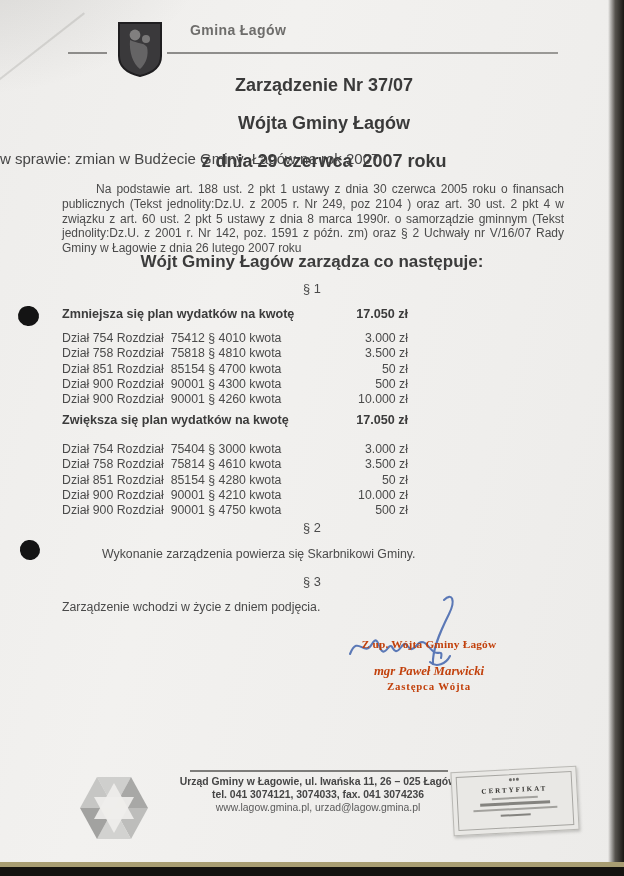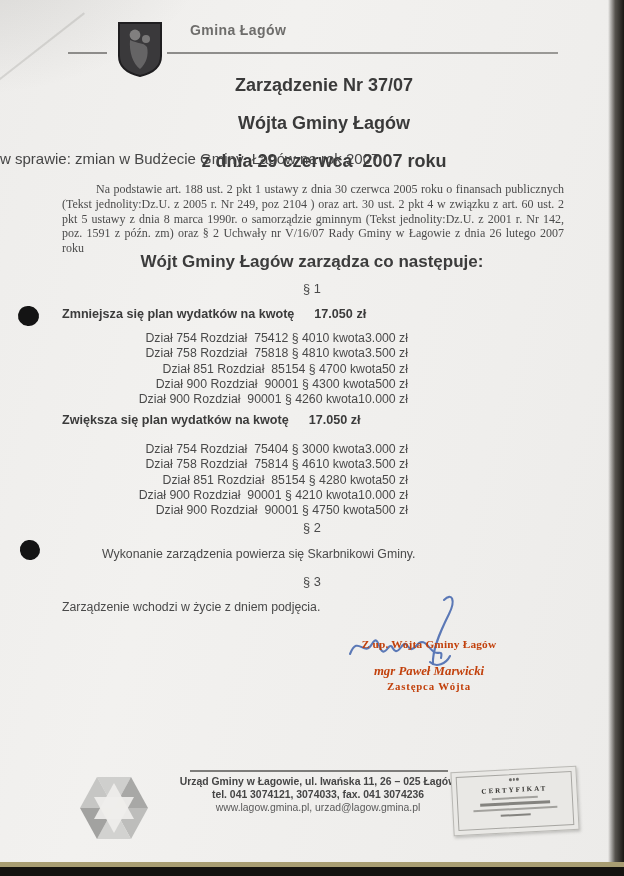--- a/index.html
+++ b/index.html
@@ -35,32 +35,32 @@
   .rule{position:absolute;height:2px;background:#8d8c8a;}
   .rule.left{left:68px;top:52px;width:39px;}
   .rule.right{left:167px;top:52px;width:391px;background:linear-gradient(to right,#8d8c8a,#9a9996);}
 
   .title{position:absolute;left:0;width:624px;top:76px;text-align:center;
     font-size:18px;font-weight:bold;color:#3a3a3a;line-height:19px;white-space:pre-wrap;padding-left:12px;}
   .subject{position:absolute;left:0;width:508px;top:150px;
     font-size:15px;color:#464646;white-space:pre-wrap;}
 
   .legal{position:absolute;left:62px;width:502px;top:182px;
-    font-size:12px;line-height:14.8px;color:#4b4b4b;text-align:justify;text-indent:34px;font-family:Liberation Serif, serif;}
+    font-size:12px;line-height:14.8px;color:#4b4b4b;text-align:justify;text-indent:34px;}
   .intro{position:absolute;left:0;width:624px;top:252px;text-align:center;
     font-size:17px;font-weight:bold;color:#3c3c3c;}
 
   .para-head{position:absolute;left:0;width:624px;text-align:center;
     font-size:12.8px;color:#4a4a4a;}
   .ph1{top:281px;} .ph2{top:520px;} .ph3{top:574px;}
 
   .budget{position:absolute;left:62px;width:346px;color:#4a4a4a;}
-  .budget-row{display:flex;justify-content:flex-end;font-size:12.3px;line-height:15.3px;}
+  .budget-row{display:flex;justify-content:space-between;font-size:12.3px;line-height:15.3px;}
   .budget-row .lbl{white-space:pre-wrap;}
-  .budget-head{display:flex;justify-content:flex-start;font-weight:bold;
+  .budget-head{display:flex;justify-content:space-between;font-weight:bold;
     font-size:12.6px;color:#3b3b3b;gap:20px;}
   .bh-dec{top:307px;} .rows-dec{top:331px;}
   .bh-inc{top:413px;} .rows-inc{top:442px;}
 
   .body-line{position:absolute;left:62px;font-size:12.3px;color:#4a4a4a;}
   .bl2{top:547px;margin-left:40px;} .bl3{top:600px;}
 
   
   .stamp{position:absolute;left:350px;top:638px;width:158px;text-align:center;
     color:#c2410c;font-family:"Liberation Serif", serif;}

